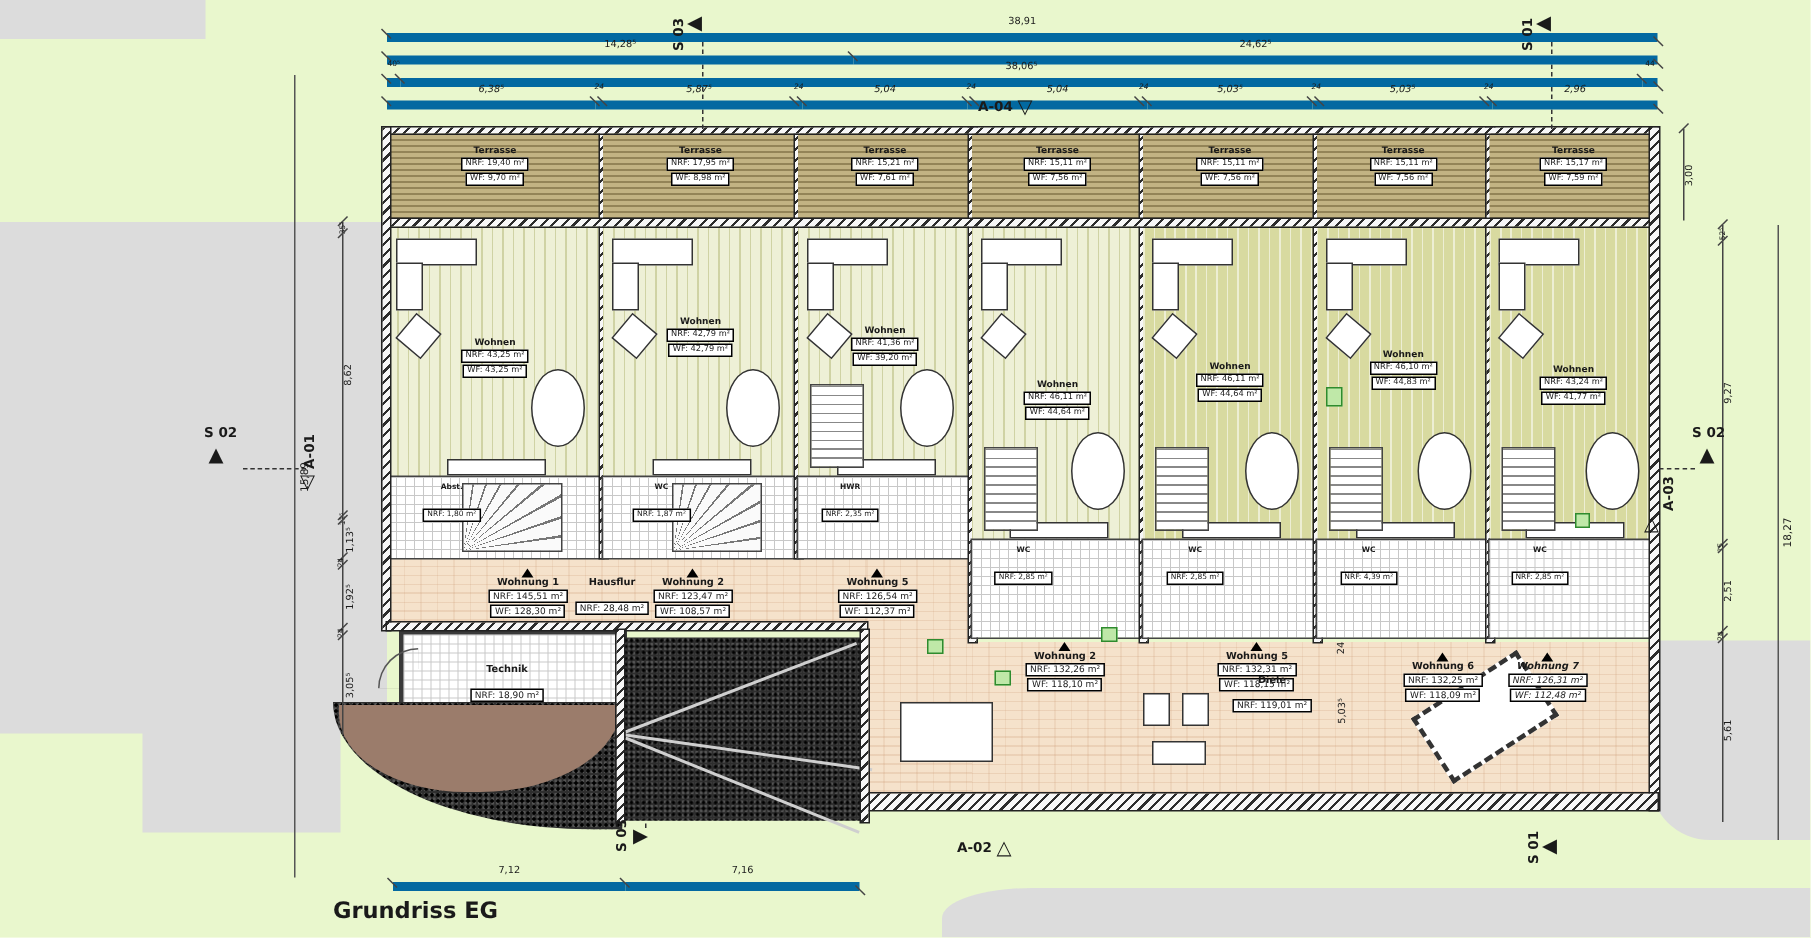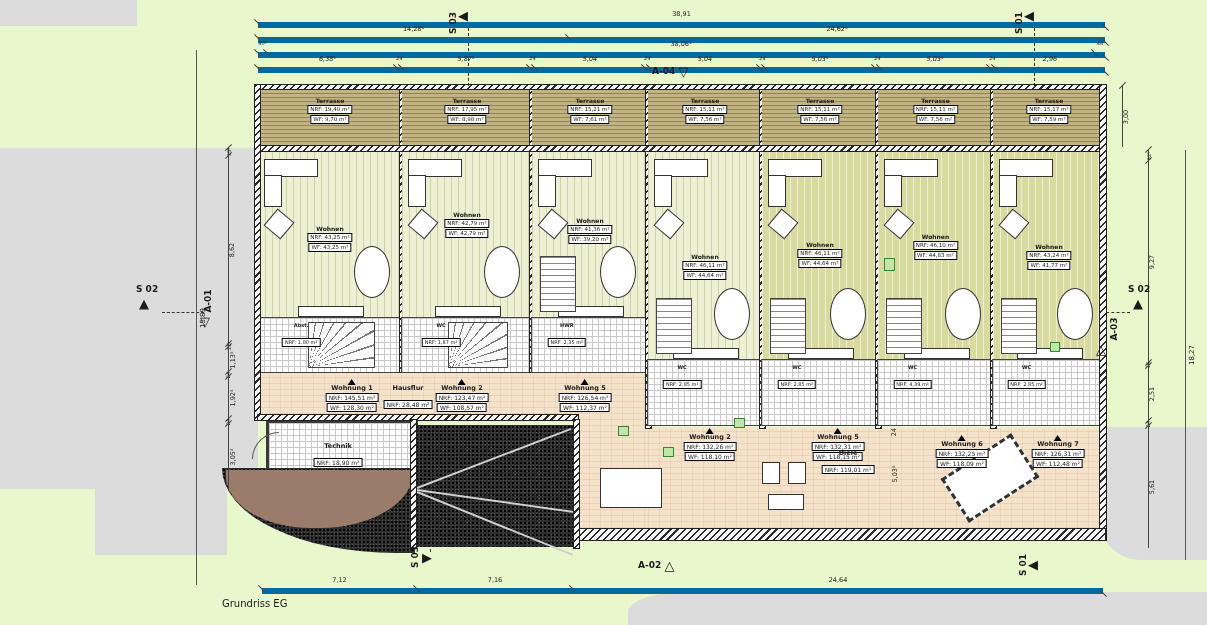--- a/index.html
+++ b/index.html
@@ -42,21 +42,21 @@
   .marker .glyph{font-size:13px;font-weight:normal;vertical-align:middle;}
   .vert{transform:rotate(-90deg);transform-origin:center;}
   .dash{position:absolute;border-left:1px dashed #333;z-index:5;}
   .dashh{position:absolute;border-top:1px dashed #333;z-index:5;}
   
   .furn{position:absolute;background:#fff;border:1px solid #333;z-index:3;}
   .ellipse{border-radius:50%;}
   .stairfan{position:absolute;background:repeating-conic-gradient(from 180deg at 0% 100%,#fafafa 0 9deg,#777 9deg 10.5deg);border:1px solid #444;z-index:3;}
   .stairbox{position:absolute;background:repeating-linear-gradient(0deg,#fff 0 5px,#888 5px 6px);border:1px solid #444;z-index:3;}
   .gmark{position:absolute;width:9px;height:8px;background:#bfe8a8;border:1px solid #2e8b2e;z-index:7;}
-  .title{position:absolute;font-size:10px;font-weight:normal;z-index:9;}
+  .title{position:absolute;font-size:15px;font-weight:bold;z-index:9;}
   .unit{position:absolute;z-index:2;}
   .dw-line{position:absolute;background:#cfcfcf;height:2px;transform-origin:left center;z-index:4;}
 </style>
 </head>
 <body>
 
 <div id="canvas">
 
   <div class="abs gray" style="left:0;top:0;width:137px;height:26px;"></div>
   <div class="abs gray" style="left:0;top:148px;width:258px;height:341px;"></div>
@@ -387,21 +387,21 @@
 
   <div class="rlabel apt" style="left: 962px; top: 435px;">
     <div class="tri-ent"></div>
     <div class="rname">Wohnung 6</div>
     <div class="stack">
       <div class="rbox">NRF: 132,25 m²</div>
       <div class="rbox">WF: 118,09 m²</div>
     </div>
   </div>
 
-  <div class="rlabel apt" style="left: 1058px; top: 435px;">
+  <div class="rlabel apt" style="left: 1032px; top: 435px; font-style: italic;">
     <div class="tri-ent"></div>
     <div class="rname">Wohnung 7</div>
     <div class="stack">
       <div class="rbox">NRF: 126,31 m²</div>
       <div class="rbox">WF: 112,48 m²</div>
     </div>
   </div>
 </div>
 
   <div class="rlabel apt" style="left:408px;top:385px;">
@@ -526,23 +526,20 @@
           <span>2,96</span>
         </div>
       </div>
       <div class="hdim" style="left: 262px; top: 578px;">
         <div class="hseg" style="width: 155px;">
           <span>7,12</span>
         </div>
         <div class="hseg" style="width: 156px;">
           <span>7,16</span>
         </div>
-        <div class="hseg" style="width: 530px;">
-          <span>24,64</span>
-        </div>
       </div>
       <div class="vdim" style="left: 228px; top: 148px;">
         <div class="vseg" style="height: 8px;">
           <span style="font-size: 5px;">35⁵</span>
         </div>
         <div class="vseg" style="height: 188px;">
           <span>8,62</span>
         </div>
         <div class="vseg" style="height: 3px;">
           <span style="font-size: 5px;">11⁵</span>

